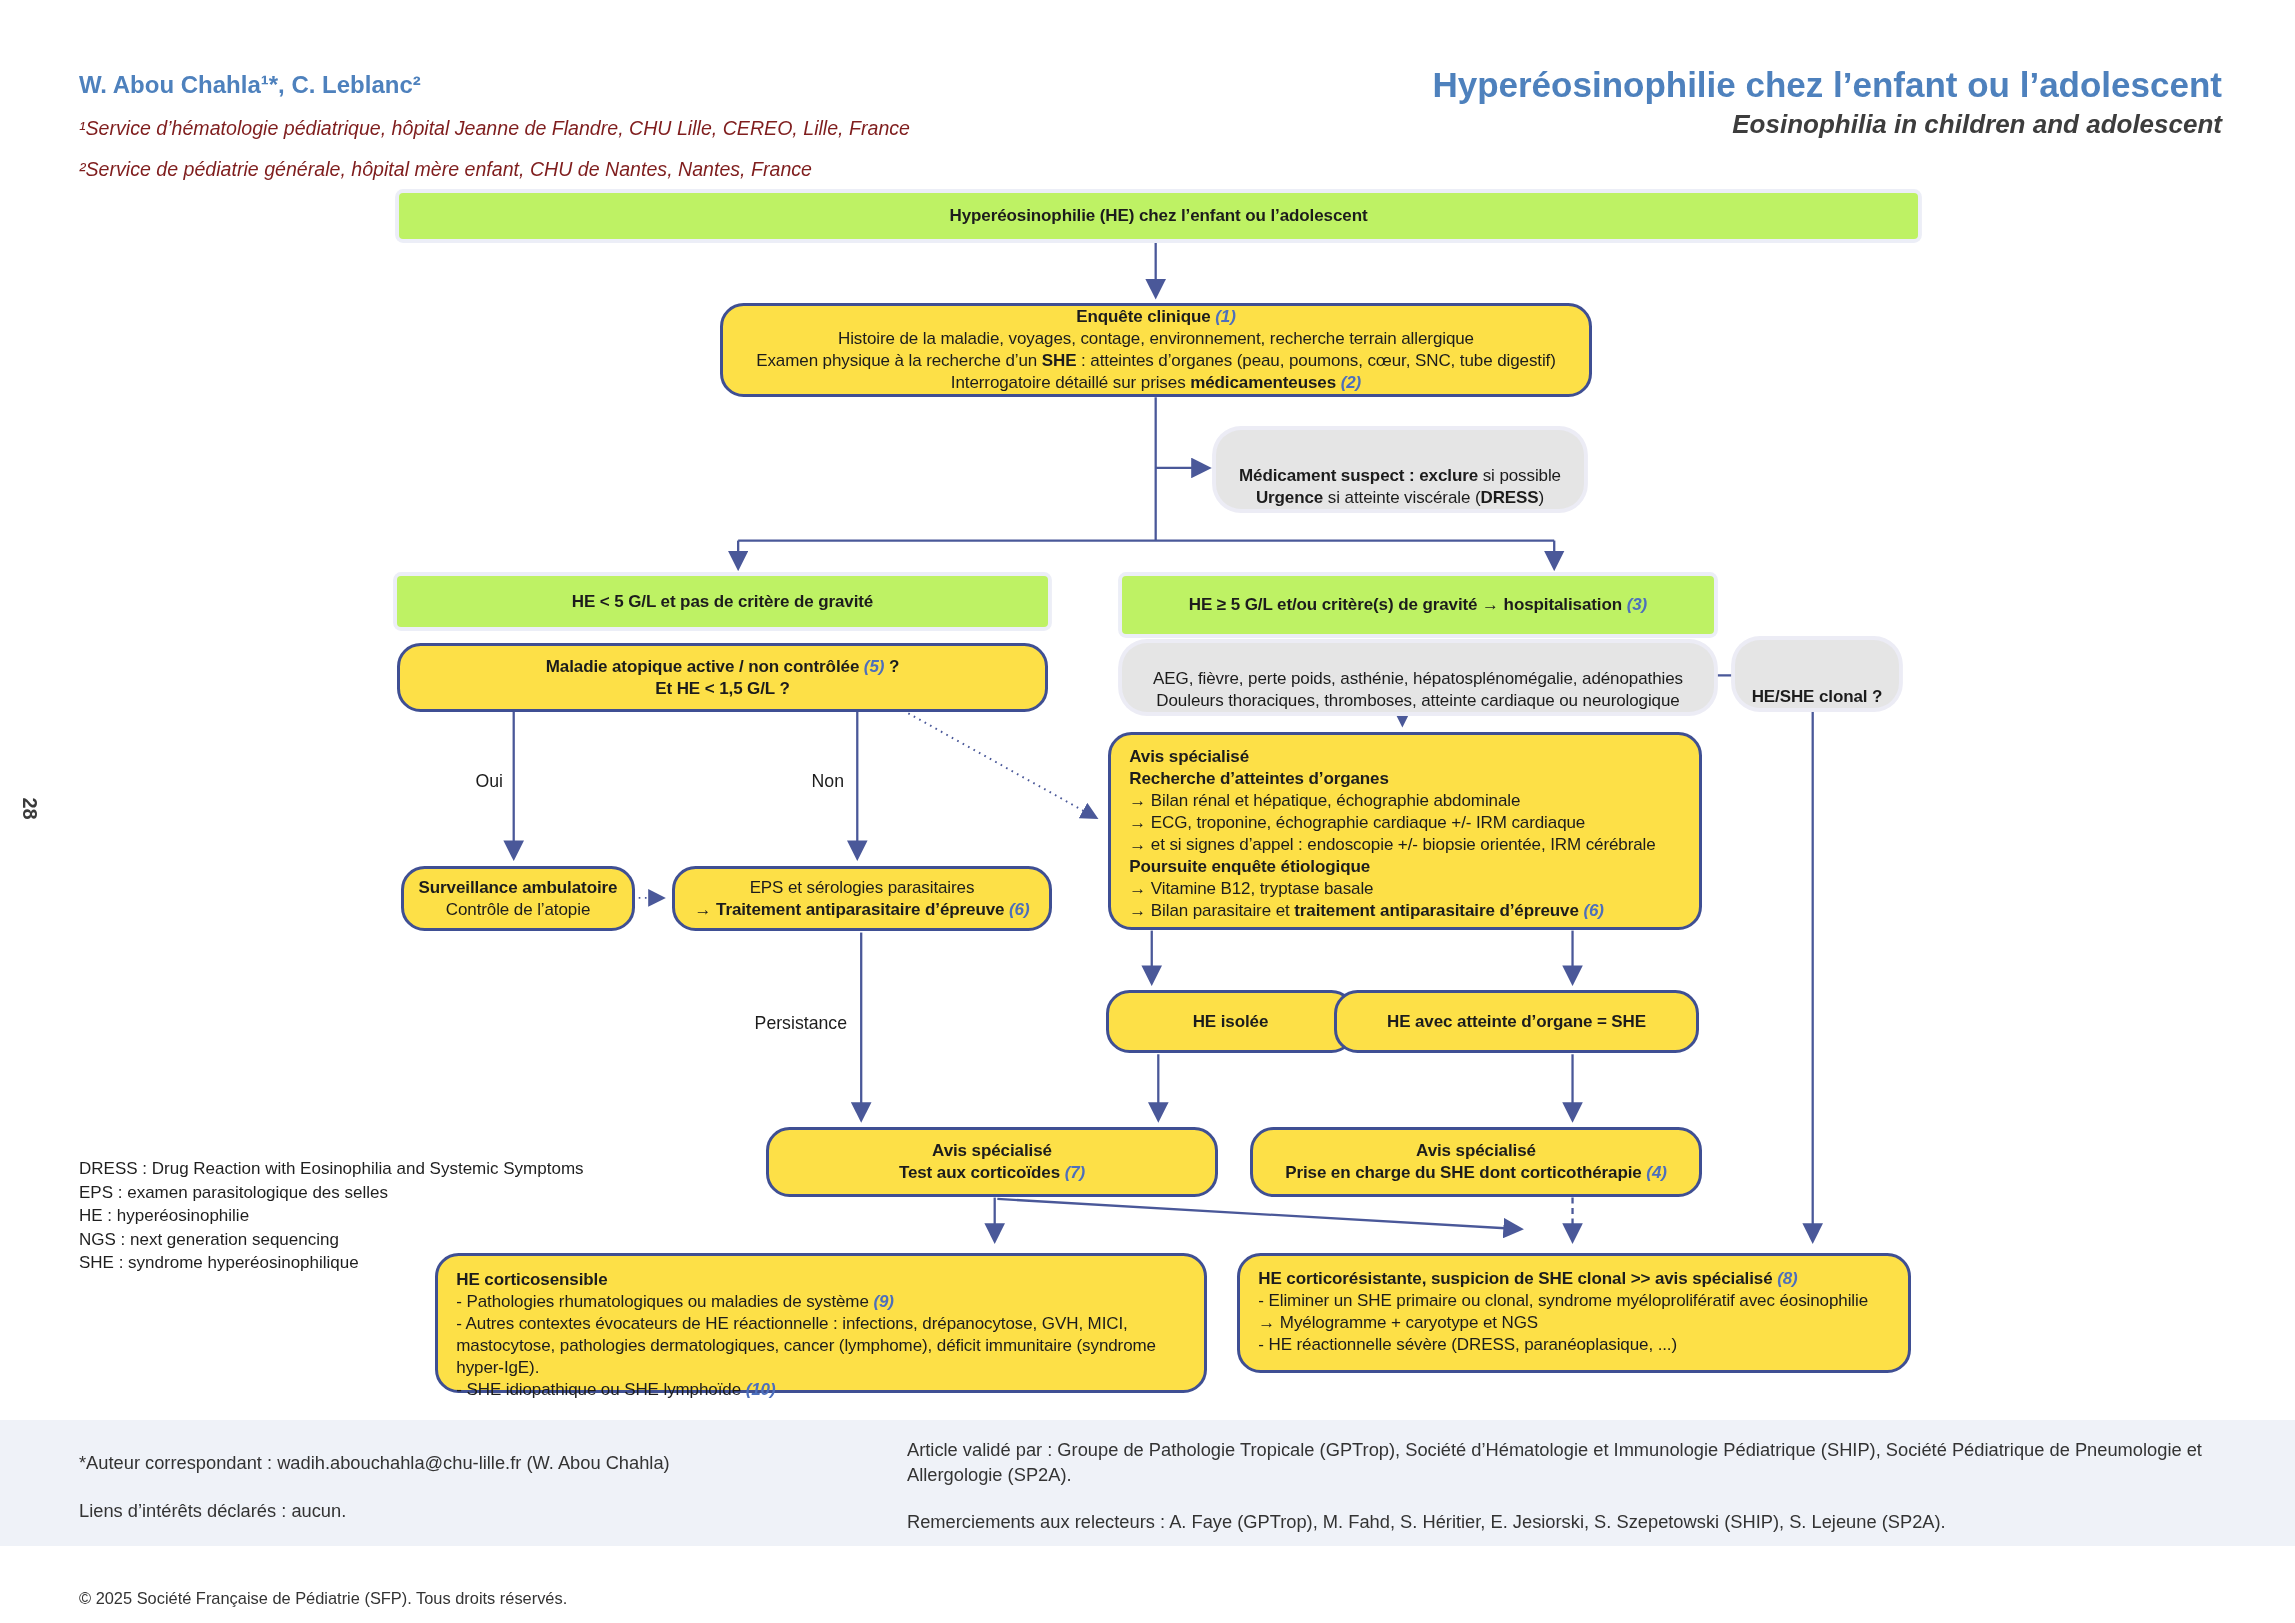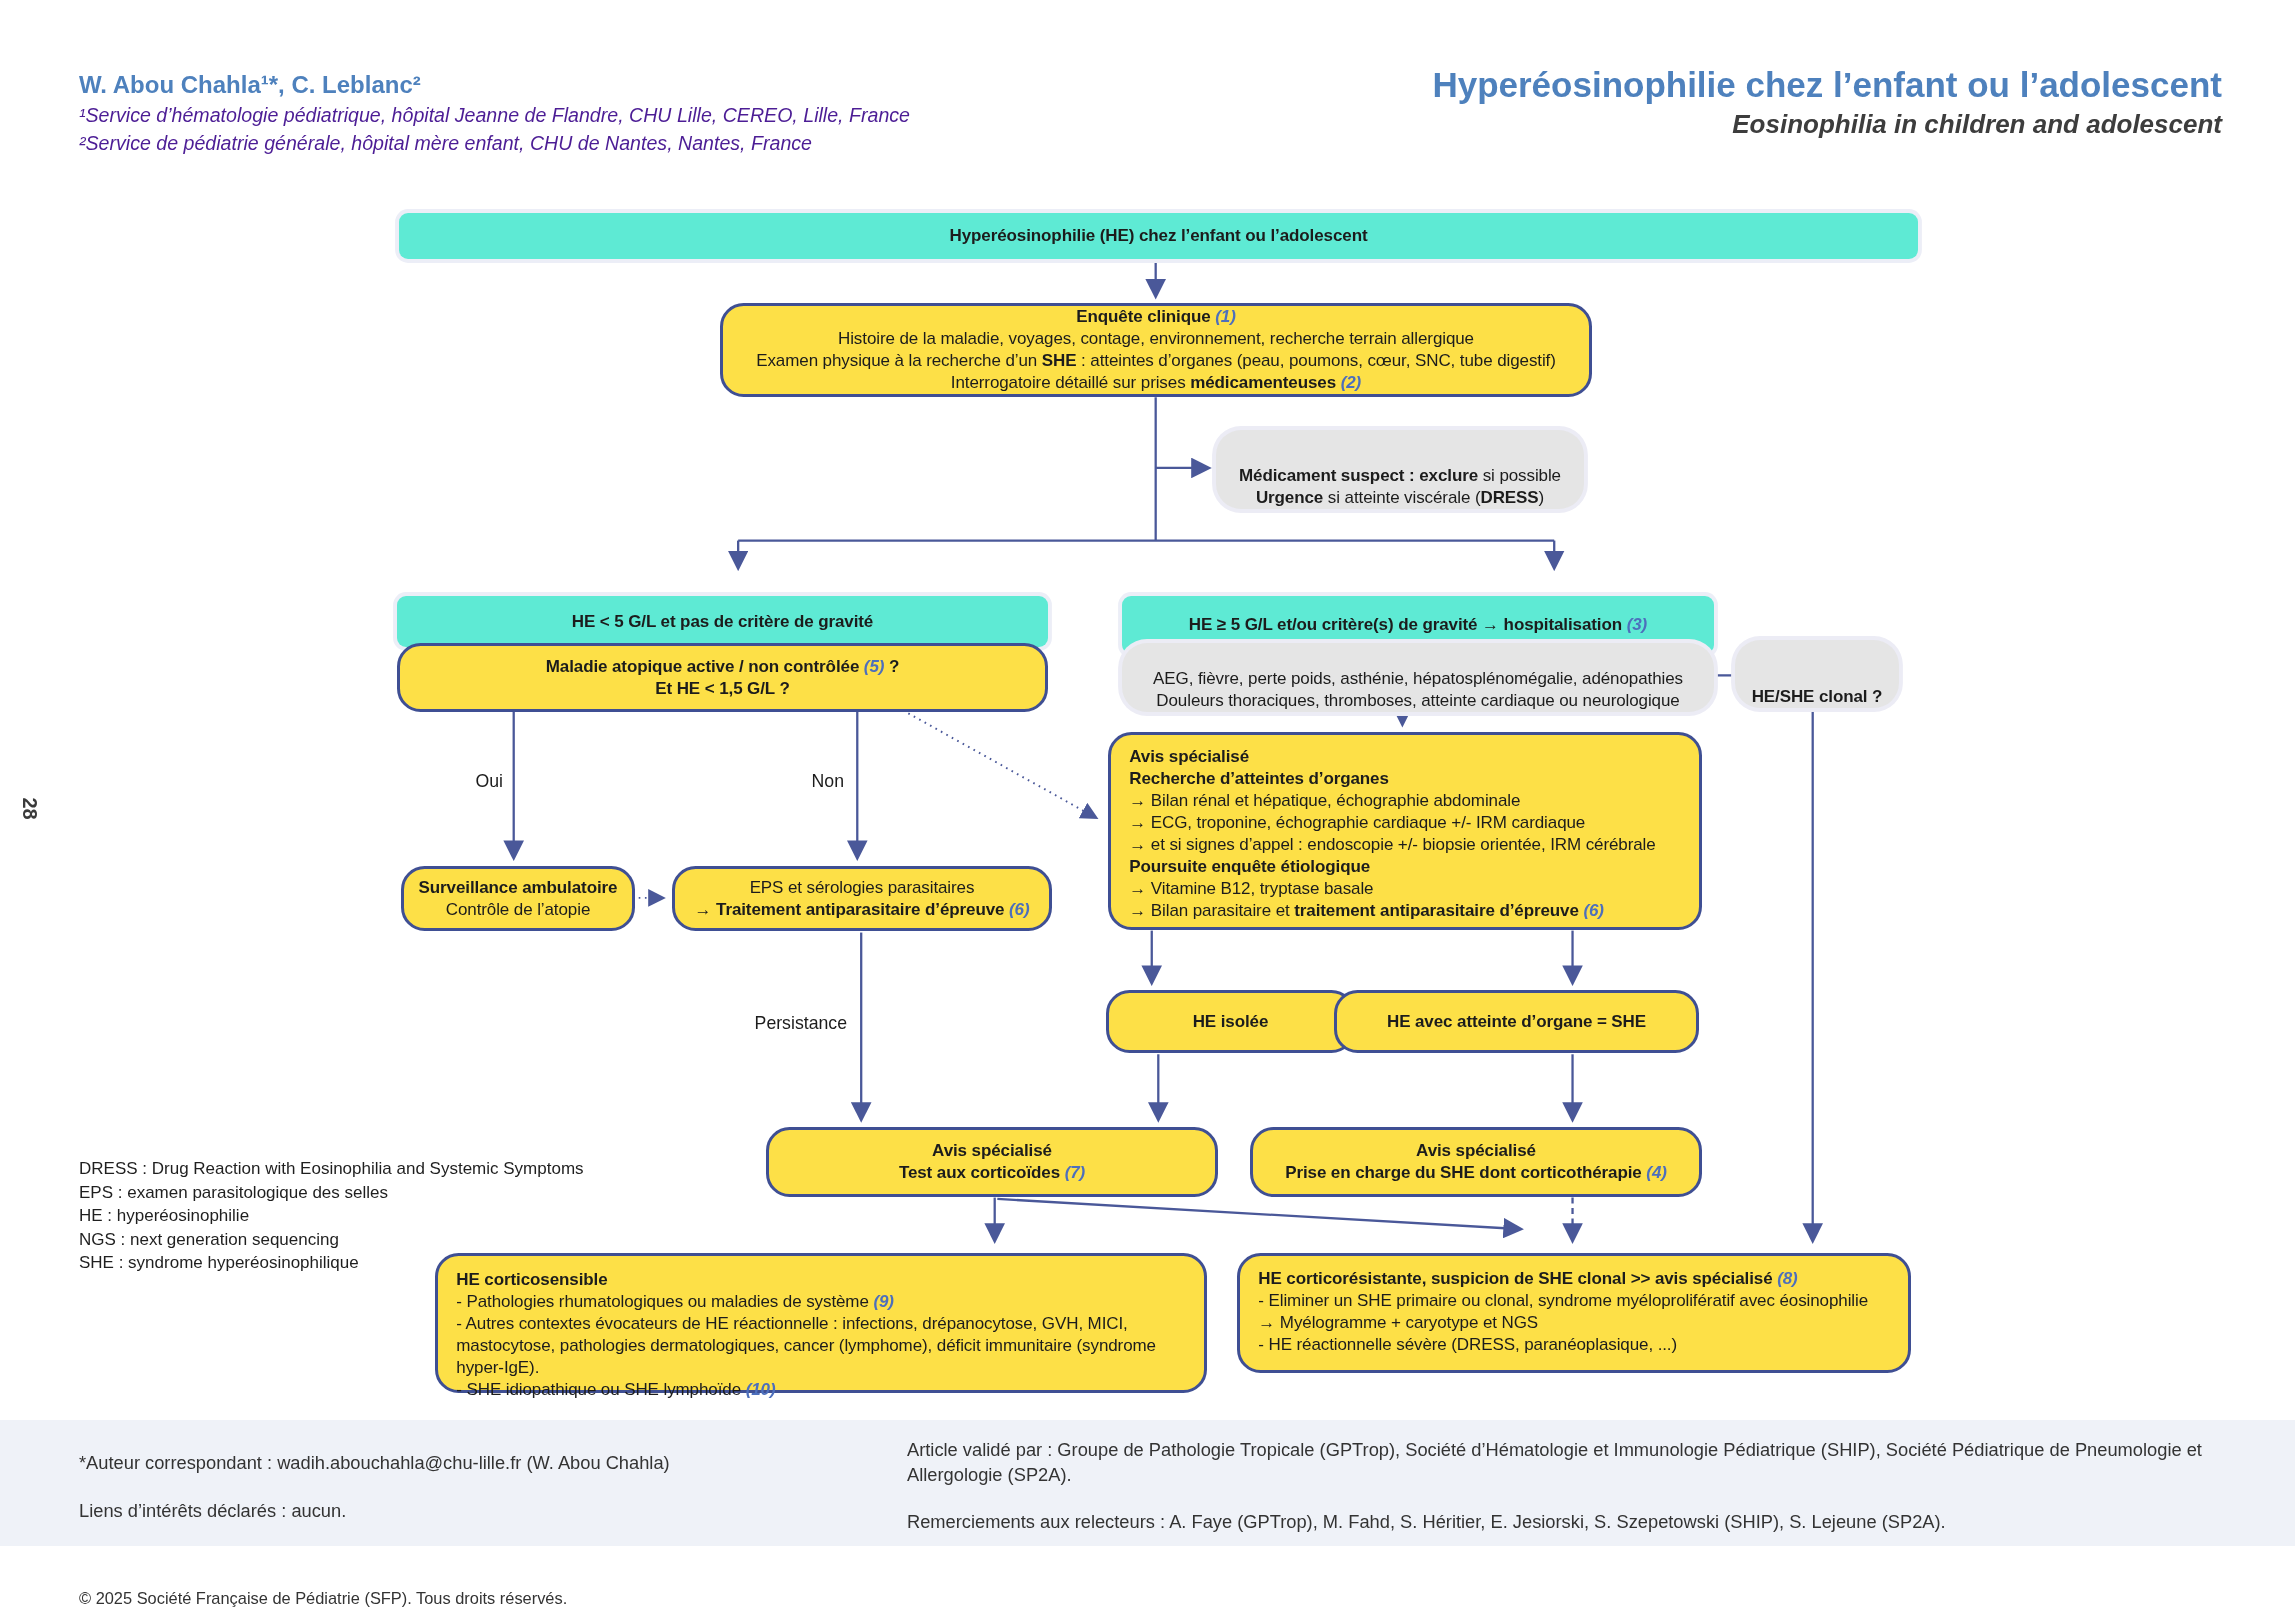--- a/index.html
+++ b/index.html
@@ -5,26 +5,26 @@
   html,body{margin:0;padding:0;}
   body{
     width:2295px;height:1623px;position:relative;overflow:hidden;
     background:#ffffff;
     font-family:"Liberation Sans", sans-serif;
     color:#1c1c1c;
   }
   .abs{position:absolute;box-sizing:border-box;}
   
   .authors{font-size:24px;font-weight:bold;color:#4E81BD;}
-  .affil{font-size:19.6px;font-style:italic;color:#4c1d95;margin-top:5px;}
+  .affil{font-size:19.6px;font-style:italic;color:#7f1d1d;margin-top:18px;}
   .title{font-size:35px;font-weight:bold;color:#4E81BD;text-align:right;}
   .subtitle{font-size:26px;font-style:italic;font-weight:600;color:#3d3d3d;text-align:right;margin-top:3.9px;}
   
   .box{position:absolute;box-sizing:border-box;display:flex;flex-direction:column;justify-content:center;}
-  .blue{background:#5eead4;border-radius:9px;box-shadow:0 0 0 3.9px #ECEEF7;margin-top:20px;}
+  .blue{background:#bef264;border-radius:4px;box-shadow:0 0 0 3.9px #ECEEF7;}
   .whitebox{background:#fde047;border:3.9px solid #3F4F93;border-radius:23.6px;}
   .graybox{background:#e5e5e5;border-radius:25px;box-shadow:0 0 0 3.9px #ECECF5;justify-content:flex-end;}
   .center{text-align:center;align-items:center;}
   .leftal{justify-content:flex-start;text-align:left;}
   .fs{font-size:17px;line-height:22px;letter-spacing:-0.1px;}
   .nw{white-space:nowrap;}
   .bt{font-weight:bold;}
   .ref{color:#4D6FBC;font-style:italic;font-weight:bold;}
   .lbl{position:absolute;font-size:17.7px;font-weight:normal;color:#1c1c1c;}
   

